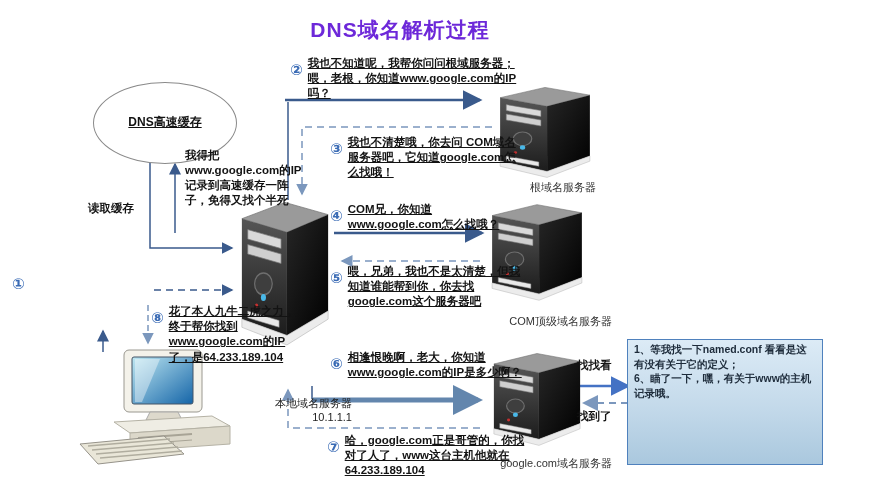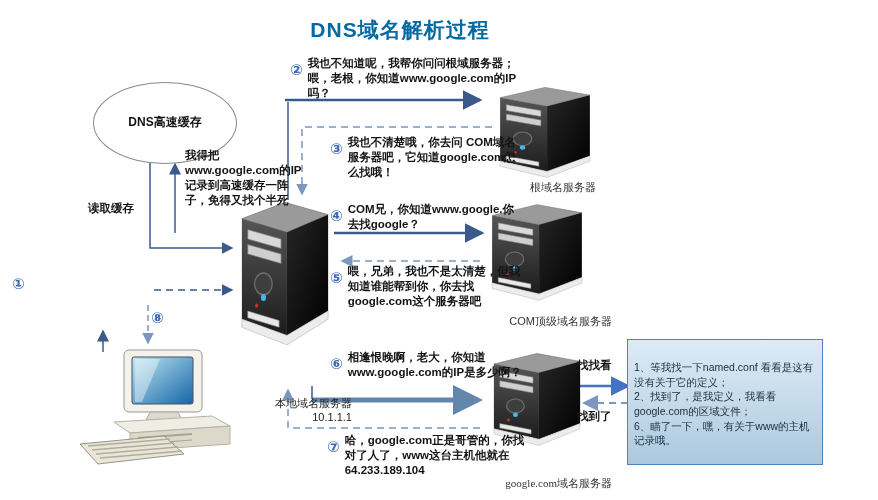--- a/index.html
+++ b/index.html
@@ -1,32 +1,32 @@
 <!DOCTYPE html>
 <html><head>
 <meta charset="utf-8">
 <style>
   html,body{margin:0;padding:0;}
   body{width:878px;height:500px;position:relative;background:#fff;overflow:hidden;
        font-family:"Liberation Sans","DejaVu Sans",sans-serif;}
   #arrow-layer{position:absolute;left:0;top:0;z-index:1;}
   .blk{position:absolute;display:flex;gap:5px;align-items:flex-start;z-index:3;}
   .num{color:#3a6bb5;font-size:15px;font-weight:bold;line-height:1;margin-top:6px;flex:0 0 auto;}
-  .t{font-weight:bold;font-size:11.5px;line-height:1.32;color:#131313;}
+  .t{font-weight:bold;font-size:11.5px;line-height:1.32;color:#131313;text-decoration:underline;}
   .lbl{position:absolute;font-weight:bold;font-size:11.5px;color:#131313;z-index:3;}
   .srv-lbl{position:absolute;font-size:11px;color:#333;text-align:right;z-index:3;}
   #page-title{position:absolute;left:0;top:16px;width:800px;text-align:center;
-      font-size:21px;font-weight:bold;color:#0369a1;letter-spacing:1px;z-index:3;}
+      font-size:21px;font-weight:bold;color:#6d28d9;letter-spacing:1px;z-index:3;}
   #cache-cloud{position:absolute;left:93px;top:82px;width:142px;height:80px;border:1.6px solid #8a8a8a;
       border-radius:50%;display:flex;align-items:center;justify-content:center;z-index:2;background:#fff;}
   #cache-cloud .t{font-size:12px;text-align:right;}
   #notes-box{position:absolute;left:627px;top:339px;width:196px;height:126px;z-index:3;
       background:linear-gradient(180deg,#dcebf6 0%,#c3d9ea 55%,#aac8de 100%);
-      border:1.5px solid #4f81bd;box-sizing:border-box;padding:20px 6px;
-      font-size:10.5px;font-weight:normal;line-height:1.4;color:#1d2b3a;}
+      border:1.5px solid #4f81bd;box-sizing:border-box;padding:2px 6px;
+      font-size:10.5px;font-weight:bold;line-height:1.4;color:#1d2b3a;}
   svg.art{position:absolute;z-index:2;}
 </style>
 </head>
 <body>
 
 <svg id="arrow-layer" width="878" height="500">
   <defs>
     <marker id="mD" markerWidth="9" markerHeight="9" refX="7" refY="4" orient="auto">
         <path d="M0,0 L8,4 L0,8 z" fill="#3a5a8c"></path>
       </marker>
@@ -112,36 +112,37 @@
 <div class="blk" style="left:290px;top:56px;width:234px;">
   <span class="num">②</span>
   <div class="t">我也不知道呢，我帮你问问根域服务器；喂，老根，你知道www.google.com的IP吗？</div>
 </div>
 <div class="blk" style="left:330px;top:135px;width:186px;">
   <span class="num">③</span>
   <div class="t">我也不清楚哦，你去问 COM域名服务器吧，它知道google.com怎么找哦！</div>
 </div>
 <div class="blk" style="left:330px;top:202px;width:186px;">
   <span class="num">④</span>
-  <div class="t">COM兄，你知道www.google.你去找google？</div>
+  <div class="t">COM兄，你知道www.google.com怎么找哦？</div>
 </div>
 <div class="blk" style="left:330px;top:264px;width:192px;">
   <span class="num">⑤</span>
   <div class="t">喂，兄弟，我也不是太清楚，但我知道谁能帮到你，你去找google.com这个服务器吧</div>
 </div>
 <div class="blk" style="left:330px;top:350px;width:194px;">
   <span class="num">⑥</span>
   <div class="t">相逢恨晚啊，老大，你知道www.google.com的IP是多少啊？</div>
 </div>
 <div class="blk" style="left:327px;top:433px;width:202px;">
   <span class="num">⑦</span>
   <div class="t">哈，google.com正是哥管的，你找对了人了，www这台主机他就在64.233.189.104</div>
 </div>
 <div class="blk" style="left:151px;top:304px;width:154px;">
   <span class="num">⑧</span>
+  <div class="t">花了本人九牛二虎之力，终于帮你找到www.google.com的IP了，是64.233.189.104</div>
 </div>
 
 <svg class="art" style="left:236px;top:197px;" width="98" height="152" viewBox="0 0 100 112" preserveAspectRatio="none">
     <use href="#tower"></use>
   </svg>
 <div class="srv-lbl" style="left:252px;top:352px;width:100px;font-weight:normal;color:#222;margin-top:44px;">
   <div>本地域名服务器</div>
   <div>10.1.1.1</div>
 </div>
 
@@ -151,21 +152,21 @@
 <div class="srv-lbl" style="left:494px;top:180px;width:102px;">根域名服务器</div>
 
 <svg class="art" style="left:486px;top:201px;" width="102" height="102" viewBox="0 0 100 112" preserveAspectRatio="none">
     <use href="#tower"></use>
   </svg>
 <div class="srv-lbl" style="left:462px;top:314px;width:150px;">COM顶级域名服务器</div>
 
 <svg class="art" style="left:488px;top:350px;" width="98" height="98" viewBox="0 0 100 112" preserveAspectRatio="none">
     <use href="#tower"></use>
   </svg>
-<div class="srv-lbl" style="left:462px;top:476px;width:150px;font-family:Liberation Serif, serif;">google.com域名服务器</div>
+<div class="srv-lbl" style="left:462px;top:456px;width:150px;">google.com域名服务器</div>
 
 <svg class="art" style="left:72px;top:348px;" width="175" height="125" viewBox="0 0 175 125">
   <rect x="52" y="2" width="78" height="62" rx="5" fill="#f4f2ea" stroke="#9a9890"></rect>
   <rect x="60" y="9" width="61" height="47" rx="2" fill="url(#gScr)" stroke="#456"></rect>
   <polygon points="63,11 88,11 70,54 63,54" fill="#ffffff" opacity="0.4"></polygon>
   <polygon points="78,64 106,64 110,72 74,72" fill="#ddd9cc" stroke="#aaa"></polygon>
   <polygon points="42,74 140,68 158,78 58,85" fill="#efede4" stroke="#b5b2a5"></polygon>
   <polygon points="58,85 158,78 158,96 58,103" fill="#dcd8ca" stroke="#b5b2a5"></polygon>
   <line x1="66" y1="90" x2="120" y2="86" stroke="#a8a496" stroke-width="2"></line>
   <line x1="66" y1="96" x2="120" y2="92" stroke="#a8a496" stroke-width="1"></line>
@@ -174,15 +175,14 @@
   <line x1="20" y1="102" x2="102" y2="95" stroke="#b0ad9f" stroke-width="1.5"></line>
   <line x1="24" y1="106" x2="106" y2="99" stroke="#b0ad9f" stroke-width="1.5"></line>
   <line x1="28" y1="110" x2="110" y2="103" stroke="#b0ad9f" stroke-width="1.5"></line>
 </svg>
 
 <div class="lbl" style="left:577px;top:358px;">找找看</div>
 <div class="lbl" style="left:577px;top:409px;">找到了</div>
 
 <div id="notes-box">
   <div>1、等我找一下named.conf 看看是这有没有关于它的定义；</div>
-  <div>2、找到了，是我定义，我看看google.com的区域文件；</div>
   <div>6、瞄了一下，嘿，有关于www的主机记录哦。</div>
 </div>
 
 </body></html>

